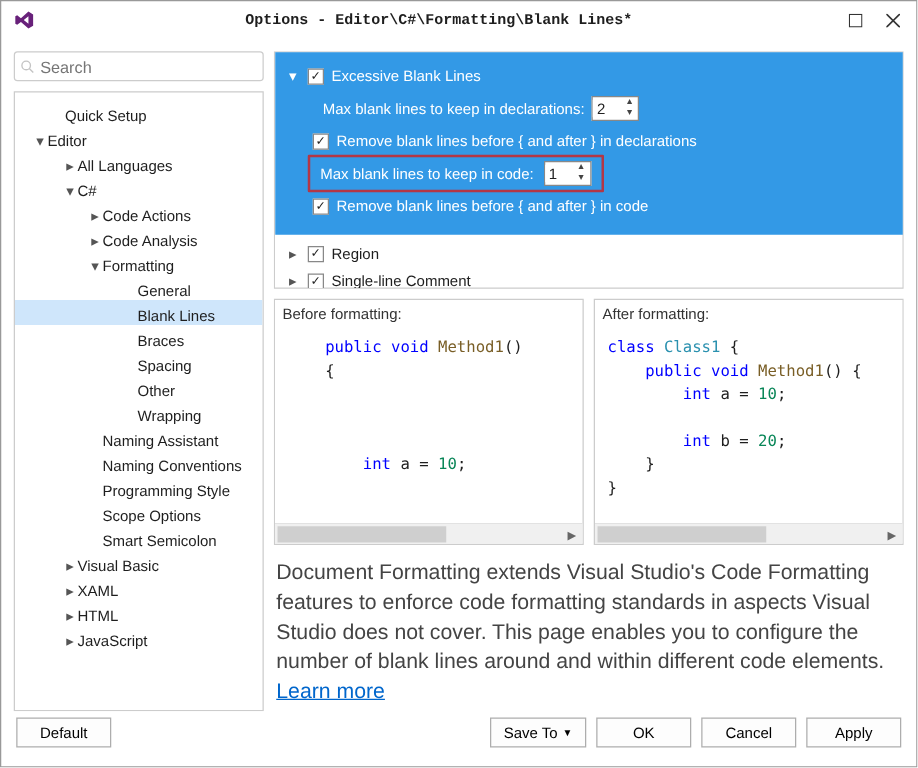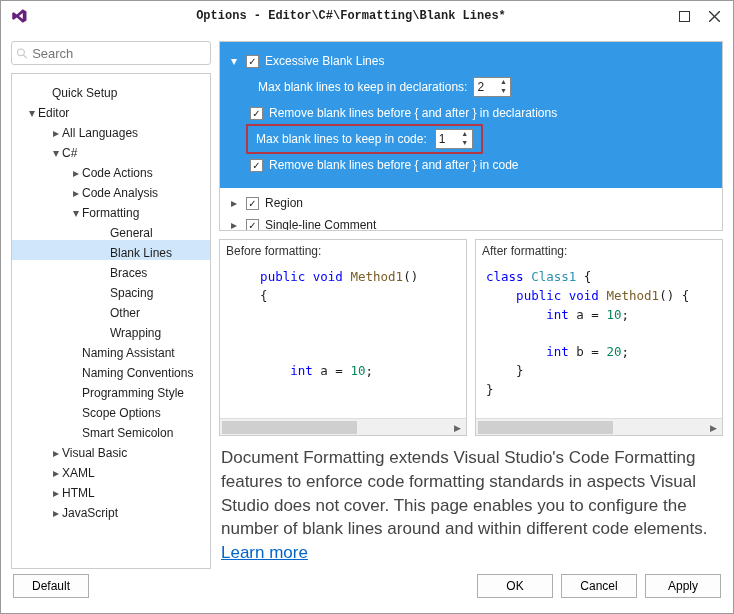--- a/index.html
+++ b/index.html
@@ -268,17 +268,21 @@
       <div class="desc">
         <span>Document Formatting extends Visual Studio's Code Formatting features to enforce code formatting standards in aspects Visual Studio does not cover. This page enables you to configure the number of blank lines around and within different code elements.</span><br>
         <a>Learn more</a>
       </div>
     </div>
   </div>
 
   <div class="footer">
     <button class="btn">Default</button>
     <div class="spacer"></div>
+    <button class="btn">
+        <span>Save To</span>
+        <span class="caret">▼</span>
+      </button>
     <button class="btn">OK</button>
     <button class="btn">Cancel</button>
     <button class="btn">Apply</button>
   </div>
 </div>
 
 </body></html>

